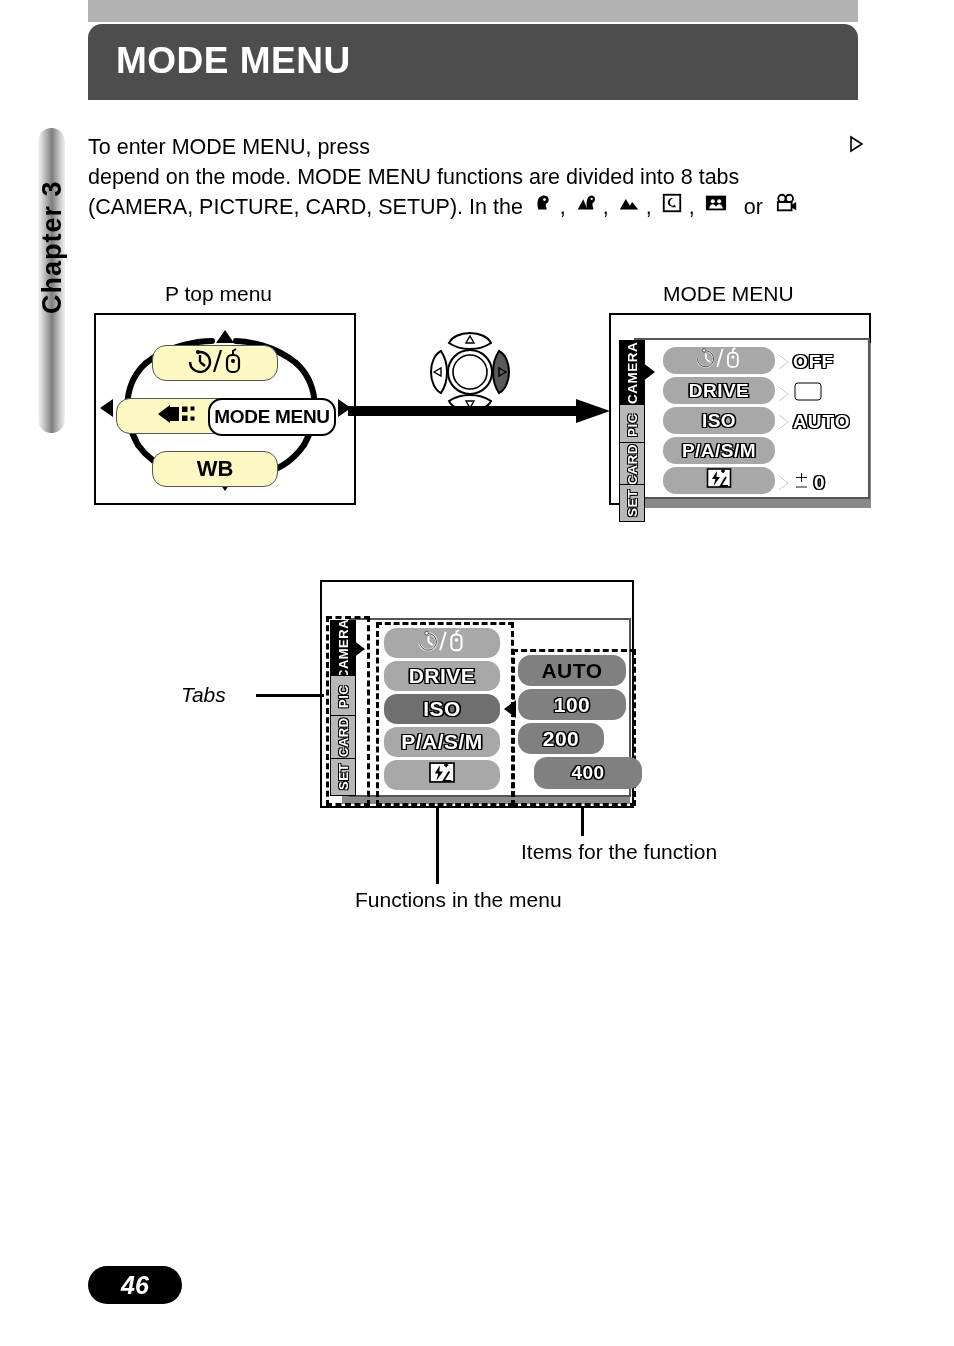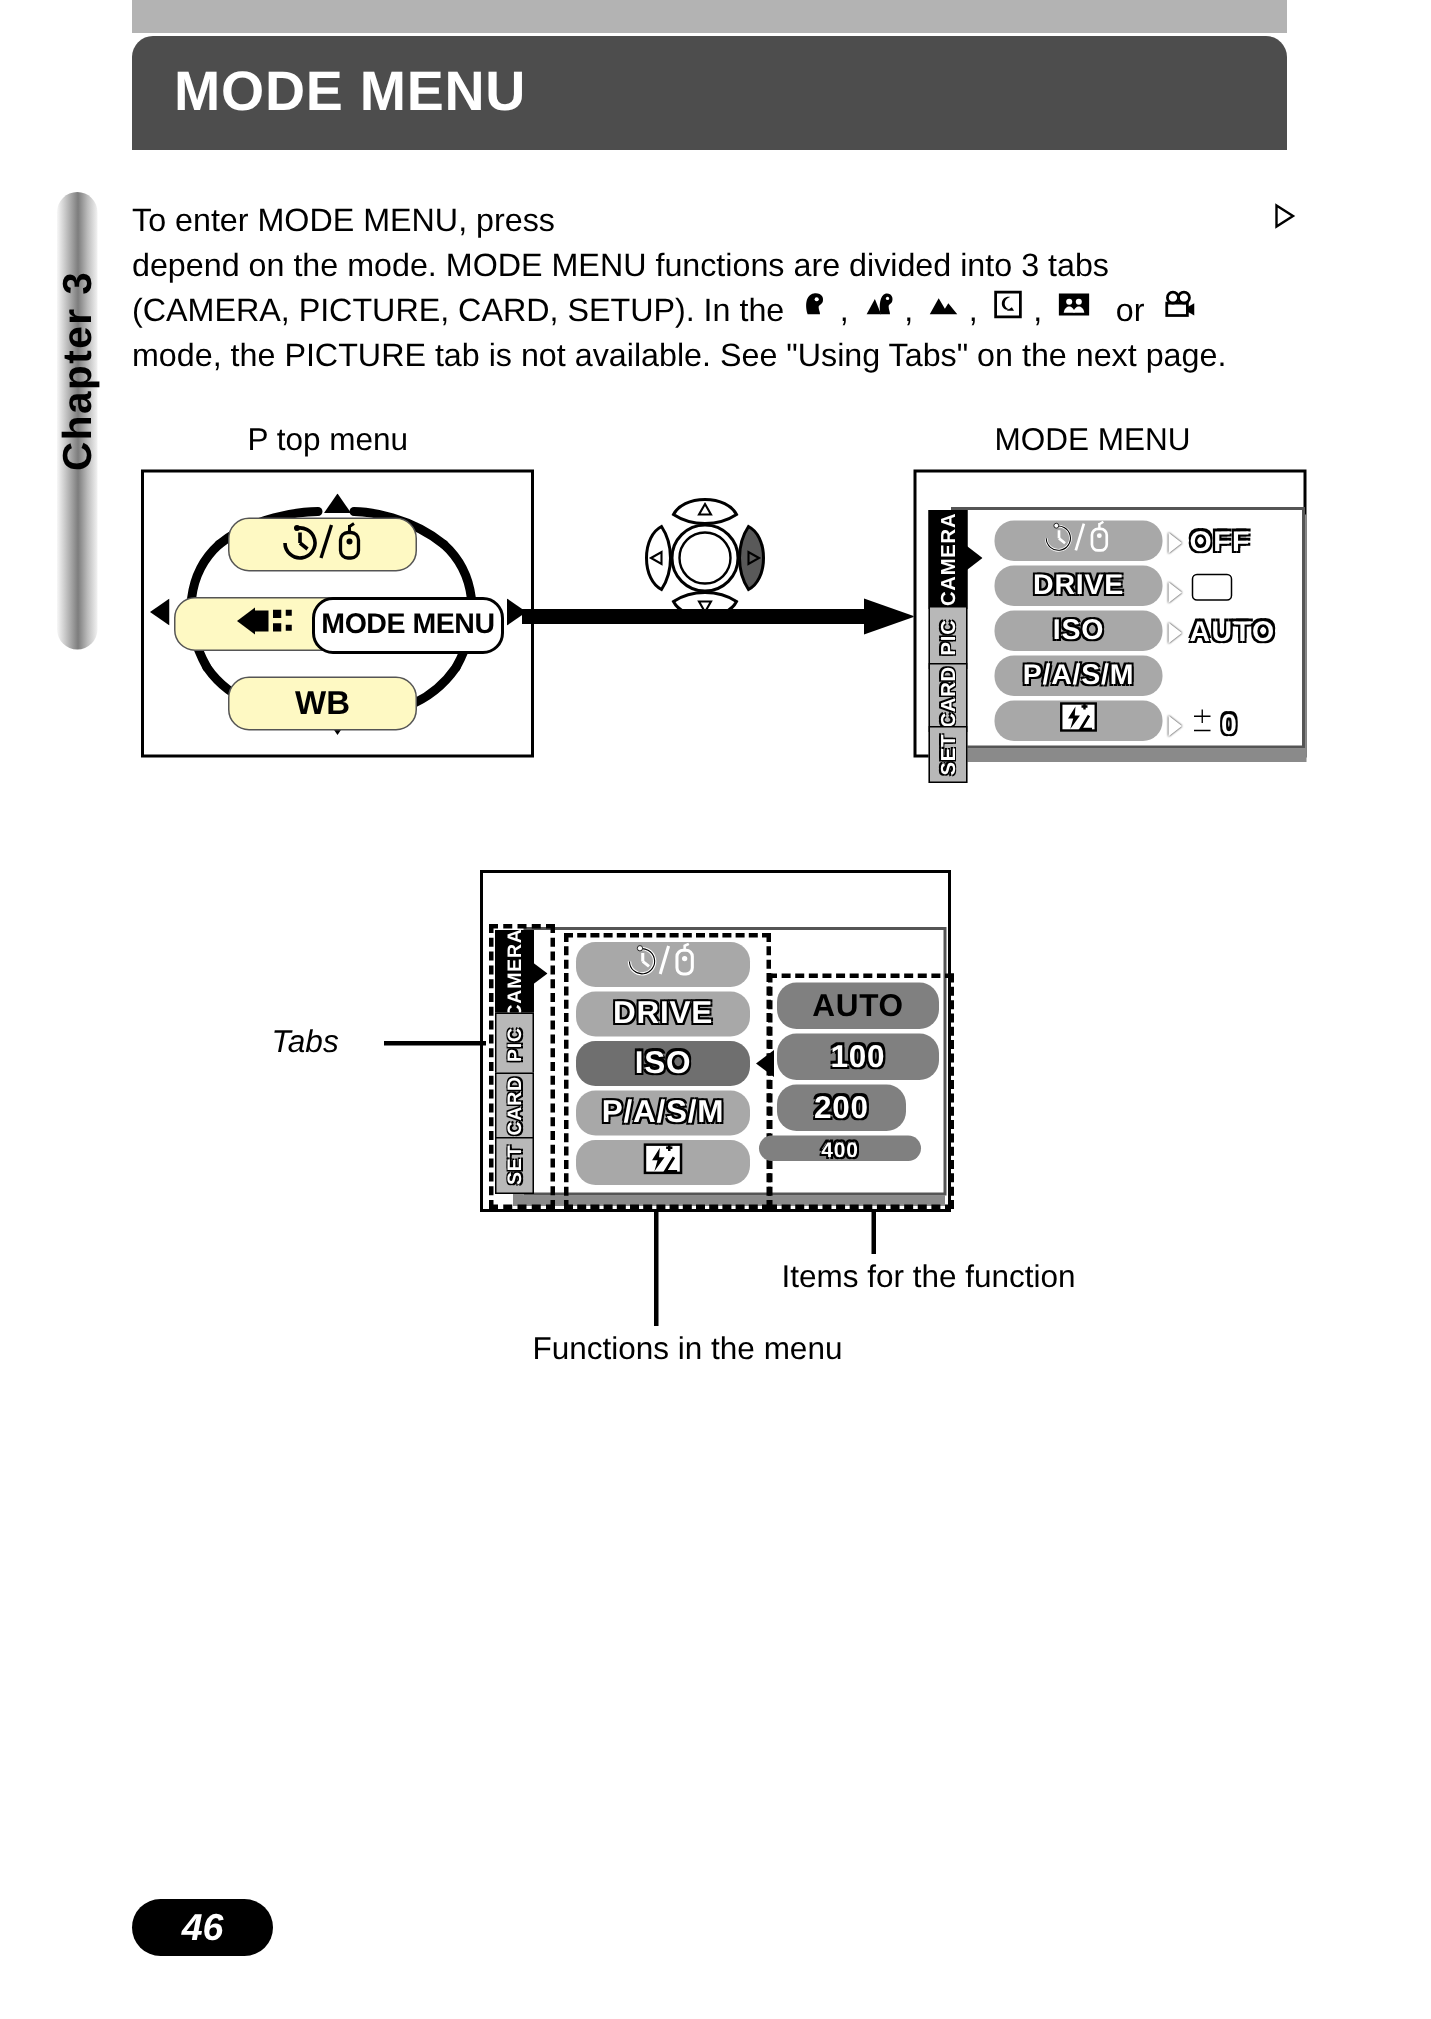--- a/index.html
+++ b/index.html
@@ -128,21 +128,21 @@
   <div class="ln just" style="margin-bottom:0px;">
     <span>To enter MODE MENU, press</span>
     <span class="ico" style="margin:0 2px;">
       <svg width="20" height="20" viewBox="0 0 20 20">
           <polygon points="5,3 16,10 5,17" fill="none" stroke="#000" stroke-width="1.6"></polygon>
         </svg>
     </span>
   </div>
 
   <div class="ln just" style="margin-bottom:0px;">
-    <span style="width:100%;display:flex;justify-content:space-between;">depend on the mode. MODE MENU functions are divided into 3 tabs</span>
+    <span style="width:100%;display:flex;justify-content:space-between;">depend on the mode. MODE MENU functions are divided into 8 tabs</span>
   </div>
 
   <div class="ln" style="display:flex;align-items:center;gap:0;">
     <span>(CAMERA, PICTURE, CARD, SETUP). In the</span>
 
     <span class="ico" style="margin:0 6px 0 9px;">
       <svg width="22" height="22" viewBox="0 0 24 24">
         <path d="M7 19 C5 13 5.5 5 11.5 4 C17 3.2 19 7 18 10 C17.2 12.4 15 12 15 14 C15 16 16 17 16 19 Z" fill="#000"></path>
         <circle cx="13.6" cy="8.2" r="1.5" fill="#fff"></circle>
       </svg>
@@ -189,23 +189,20 @@
     <span class="ico" style="margin-left:2px;">
       <svg width="24" height="22" viewBox="0 0 26 24">
         <circle cx="7.5" cy="7" r="4" fill="none" stroke="#000" stroke-width="2"></circle>
         <circle cx="15.5" cy="7" r="4" fill="none" stroke="#000" stroke-width="2"></circle>
         <rect x="3" y="11" width="15" height="9" fill="none" stroke="#000" stroke-width="2"></rect>
         <path d="M18 14 L23 11 L23 20 L18 17 Z" fill="#000"></path>
       </svg>
     </span>
   </div>
 
-  <div class="ln" style="margin-top:0px;">
-    <span>mode, the PICTURE tab is not available. See "Using Tabs" on the next page.</span>
-  </div>
 </div>
 
 <div class="abs figCaption" style="left:165px;top:282px;">P top menu</div>
 
 <div class="abs lcdBox" style="left:94px;top:313px;width:258px;height:188px;">
 
   <svg class="abs" style="left:0;top:0;" width="258" height="188">
     <path d="M42 130 C24 98 30 66 50 48" fill="none" stroke="#000" stroke-width="6" stroke-linecap="round"></path>
     <path d="M208 130 C226 98 220 66 200 48" fill="none" stroke="#000" stroke-width="6" stroke-linecap="round"></path>
     <path d="M50 48 C72 30 104 26 116 26" fill="none" stroke="#000" stroke-width="6" stroke-linecap="round"></path>
@@ -463,21 +460,21 @@
 
   <div class="funcPill" style="left:196px;top:73px;width:108px;height:31px;font-size:21px;background:#808080;color:#000;text-shadow:-1.4px -1.4px 0 #000,1.4px -1.4px 0 #000,-1.4px 1.4px 0 #000,1.4px 1.4px 0 #000;">
     <span style="color:#000;text-shadow:none;">AUTO</span>
   </div>
   <div class="funcPill" style="left:196px;top:107px;width:108px;height:31px;font-size:21px;background:#808080;">
     <span>100</span>
   </div>
   <div class="funcPill" style="left:196px;top:141px;width:86px;height:31px;font-size:21px;background:#808080;">
     <span>200</span>
   </div>
-  <div class="funcPill" style="left:184px;top:175px;width:108px;height:17px;font-size:14px;background:#808080;">
+  <div class="funcPill" style="left:212px;top:175px;width:108px;height:32px;font-size:19px;background:#808080;">
     <span>400</span>
   </div>
 </div>
 
 <div class="abs figCaption" style="left:181px;top:683px;font-style:italic;">Tabs</div>
 <div class="abs leader" style="left:256px;top:694px;width:68px;height:3px;"></div>
 
 <div class="abs leader" style="left:436px;top:806px;width:3px;height:78px;"></div>
 <div class="abs figCaption" style="left:355px;top:888px;">Functions in the menu</div>
 

